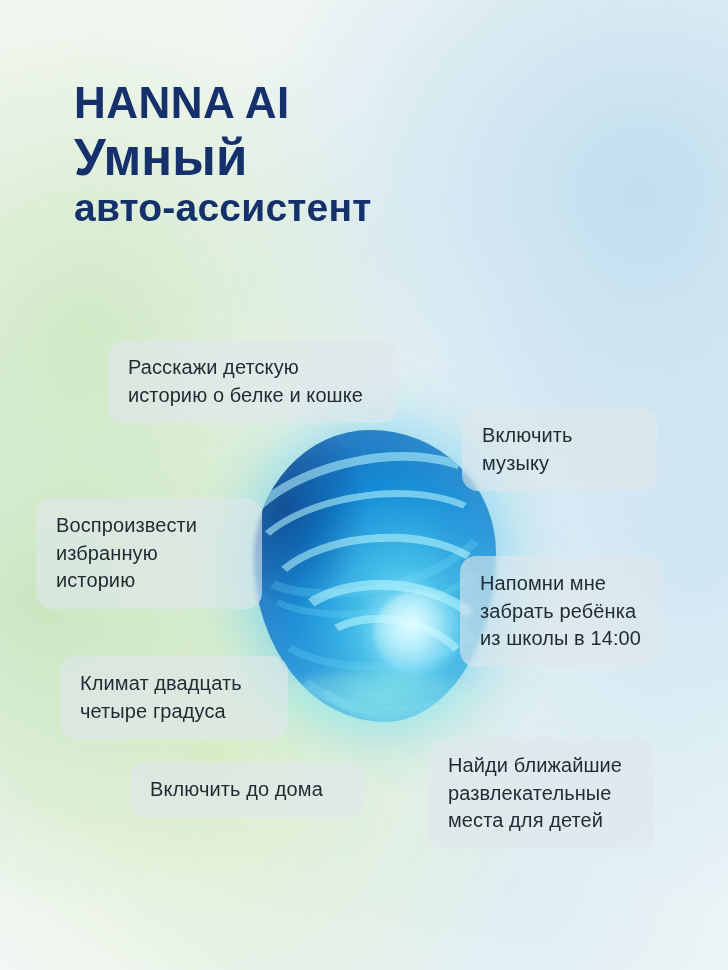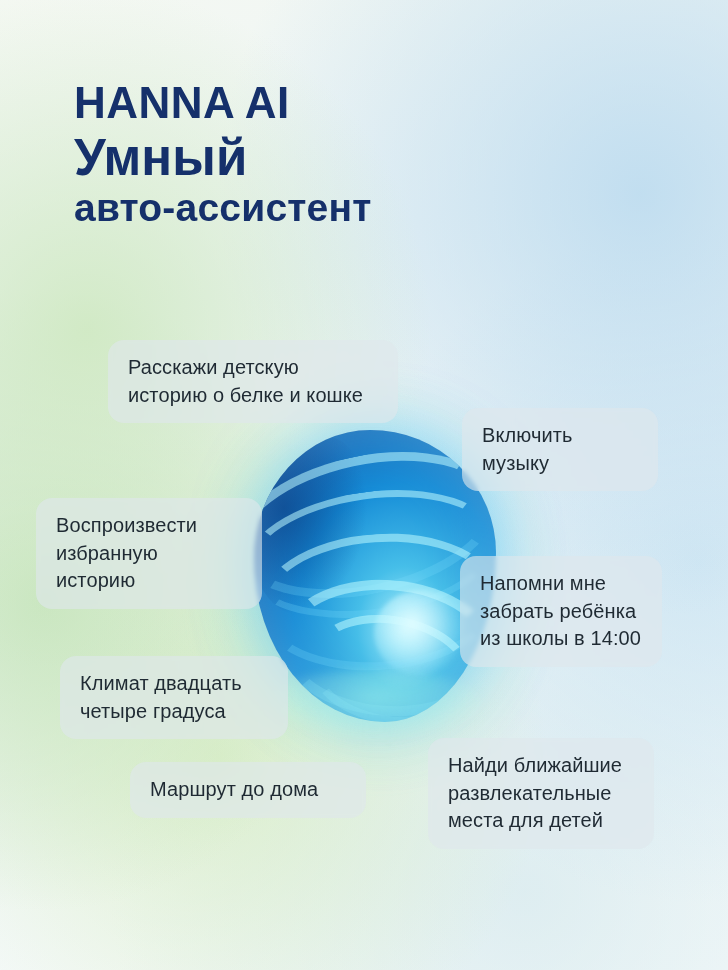--- a/index.html
+++ b/index.html
@@ -178,16 +178,16 @@
       <div class="orb-hilite"></div>
     </div>
     <div class="orb-base"></div>
   </div>
 
   <div class="chip c1">Расскажи детскую историю о белке и кошке</div>
   <div class="chip c2">Включить музыку</div>
   <div class="chip c3">Воспроизвести избранную историю</div>
   <div class="chip c4">Напомни мне забрать ребёнка из школы в 14:00</div>
   <div class="chip c5">Климат двадцать четыре градуса</div>
-  <div class="chip c6">Маршрут до дома</div>
+  <div class="chip c6">Включить до дома</div>
   <div class="chip c7">Найди ближайшие развлекательные места для детей</div>
 
 </div>
 
 </body></html>

